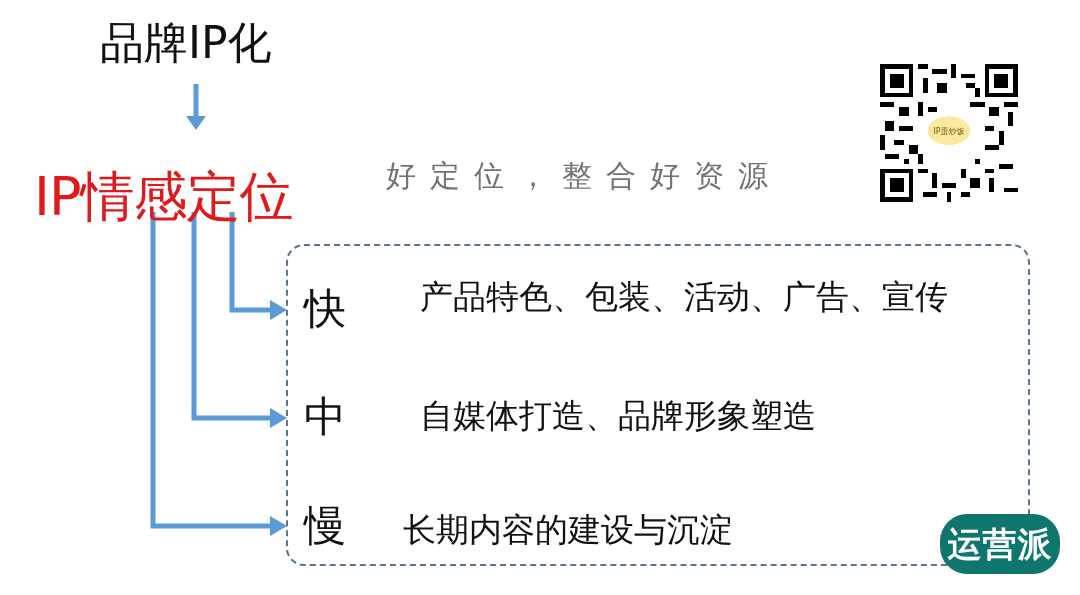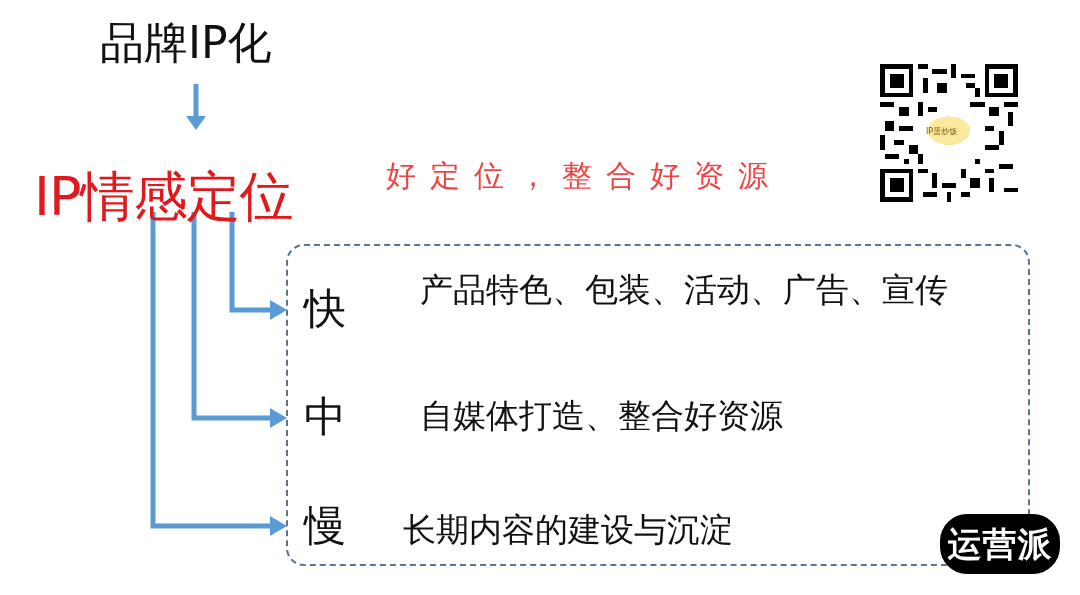--- a/index.html
+++ b/index.html
@@ -1,26 +1,26 @@
 <!DOCTYPE html>
 <html><head>
 <meta charset="utf-8">
 <style>
   html, body { margin:0; padding:0; }
   body { width:1080px; height:595px; background:#ffffff; position:relative; overflow:hidden;
          font-family:"DejaVu Sans","Liberation Sans",sans-serif; color:#111; }
   .abs { position:absolute; }
   .title-top { left:100px; top:16px; font-size:44px; line-height:54px; color:#111; white-space:nowrap; }
   .title-main { left:34px; top:138px; font-size:54px; line-height:74px; color:#e0191c; white-space:nowrap; letter-spacing:-1px;margin-top:22px; }
-  .slogan { left:386px; top:156px; font-size:30px; line-height:40px; letter-spacing:14px; color:#ef4444; white-space:nowrap; }
+  .slogan { left:386px; top:156px; font-size:30px; line-height:40px; letter-spacing:14px; color:#737373; white-space:nowrap; }
   .qr { left:878px; top:64px; width:142px; height:138px; }
   .dashbox { left:286px; top:244px; width:744px; height:322px; border:2px dashed #5a7590; border-radius:18px; box-sizing:border-box; }
   .speed { font-size:42px; line-height:52px; color:#111; }
   .desc { font-size:33px; line-height:44px; color:#111; white-space:nowrap; }
-  .brand { left:940px; top:514px; width:120px; height:60px; background:#000000; color:#fff;
+  .brand { left:940px; top:514px; width:120px; height:60px; background:#0f766e; color:#fff;
            font-size:34px; line-height:60px; text-align:center; font-weight:bold; letter-spacing:1px;border-radius:27px; }
   svg.connectors { position:absolute; left:0; top:0; }
 </style>
 </head>
 <body>
 
 <svg class="connectors" width="1080" height="595">
   <defs>
     <marker id="ah" markerWidth="8" markerHeight="8" refX="6" refY="4" orient="auto" markerUnits="userSpaceOnUse">
       <path d="M0,0 L8,4 L0,8 Z" fill="#5b9bd5"></path>
@@ -93,27 +93,27 @@
         <rect x="23" y="24" width="1" height="3"></rect>
         <rect x="26" y="26" width="3" height="1"></rect>
         <rect x="9" y="27" width="3" height="1"></rect>
       <rect x="14" y="27" width="1" height="2"></rect>
         <rect x="17" y="27" width="2" height="1"></rect>
         <rect x="20" y="20" width="1" height="1"></rect>
         <rect x="8" y="19" width="1" height="2"></rect>
     </g>
     <ellipse cx="14.5" cy="14" rx="4.5" ry="3" fill="#fbe9a0"></ellipse>
   </svg>
-  <div class="abs" style="left:48px;top:62px;width:46px;font-size:8px;text-align:left;color:#7a5a10;">IP蛋炒饭</div>
+  <div class="abs" style="left:48px;top:62px;width:46px;font-size:8px;text-align:center;color:#7a5a10;">IP蛋炒饭</div>
 </div>
 
 <div class="abs dashbox"></div>
 
 <div class="abs speed" style="left:304px;top:283px;">快</div>
-<div class="abs desc" style="left:420px;top:268px;text-align:right;">产品特色、包装、活动、广告、宣传</div>
+<div class="abs desc" style="left:420px;top:275px;text-align:right;">产品特色、包装、活动、广告、宣传</div>
 
 <div class="abs speed" style="left:304px;top:391px;">中</div>
-<div class="abs desc" style="left:420px;top:394px;">自媒体打造、整合好资源</div>
+<div class="abs desc" style="left:420px;top:394px;">自媒体打造、品牌形象塑造</div>
 
 <div class="abs speed" style="left:304px;top:500px;">慢</div>
 <div class="abs desc" style="left:403px;top:508px;">长期内容的建设与沉淀</div>
 
 <div class="abs brand">运营派</div>
 
 </body></html>

